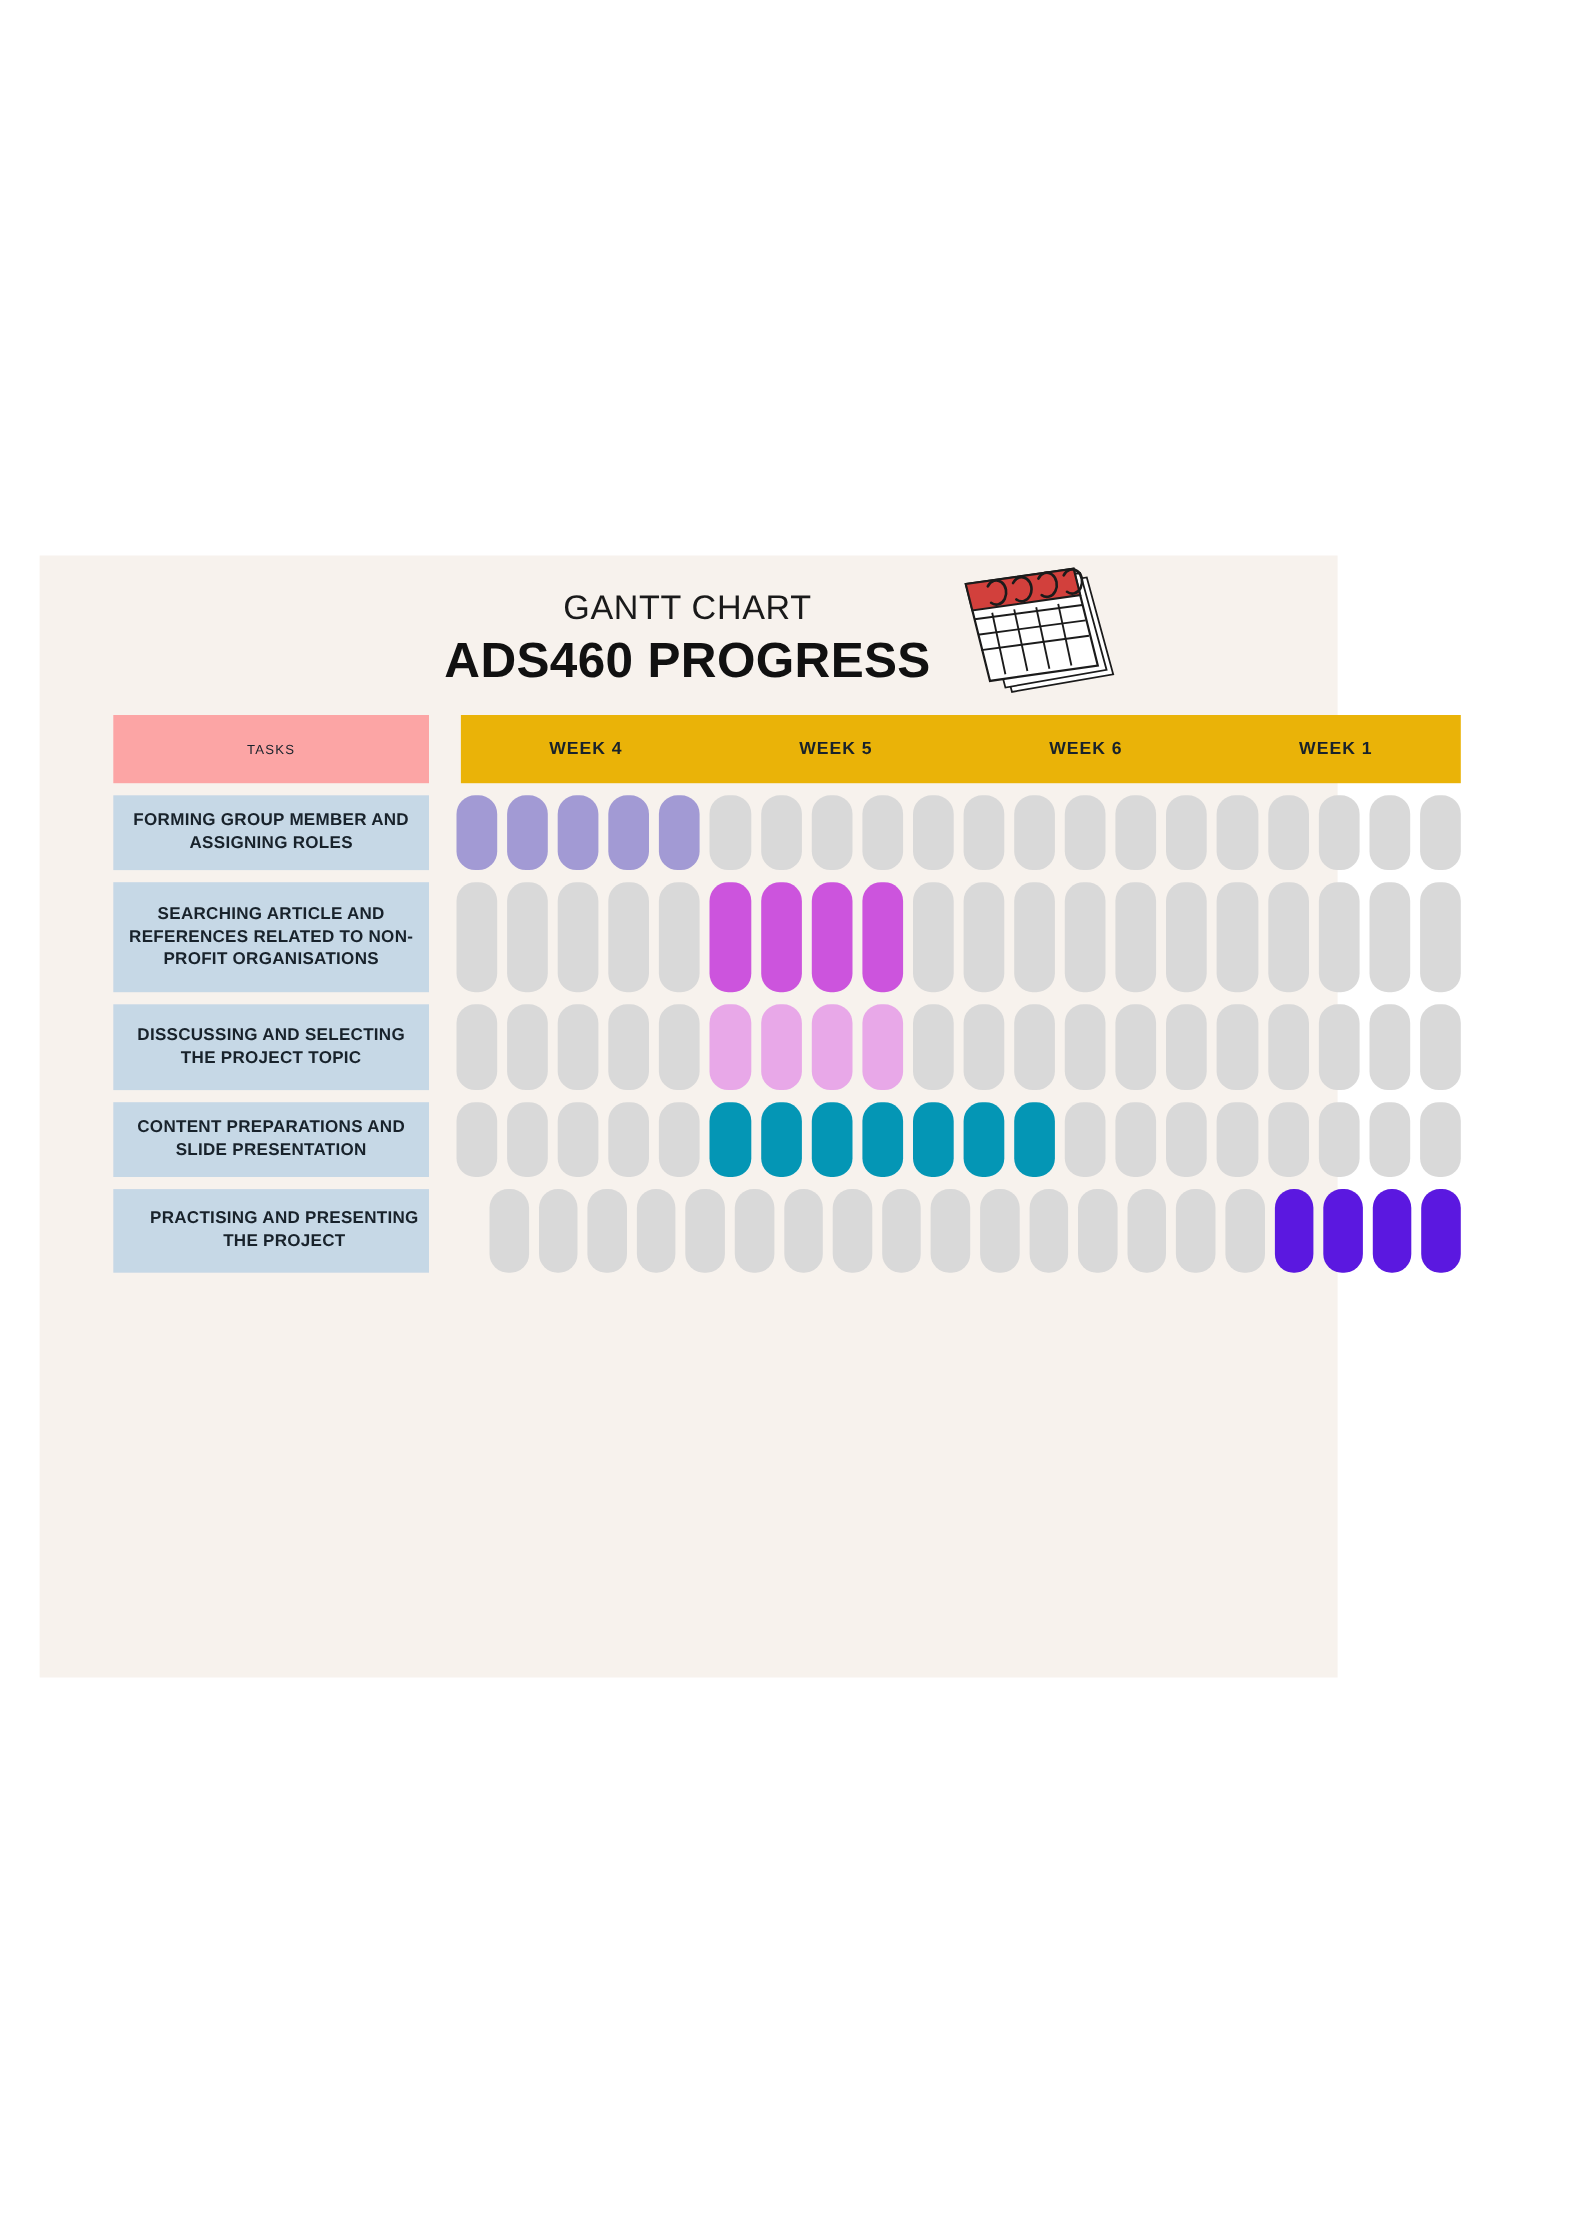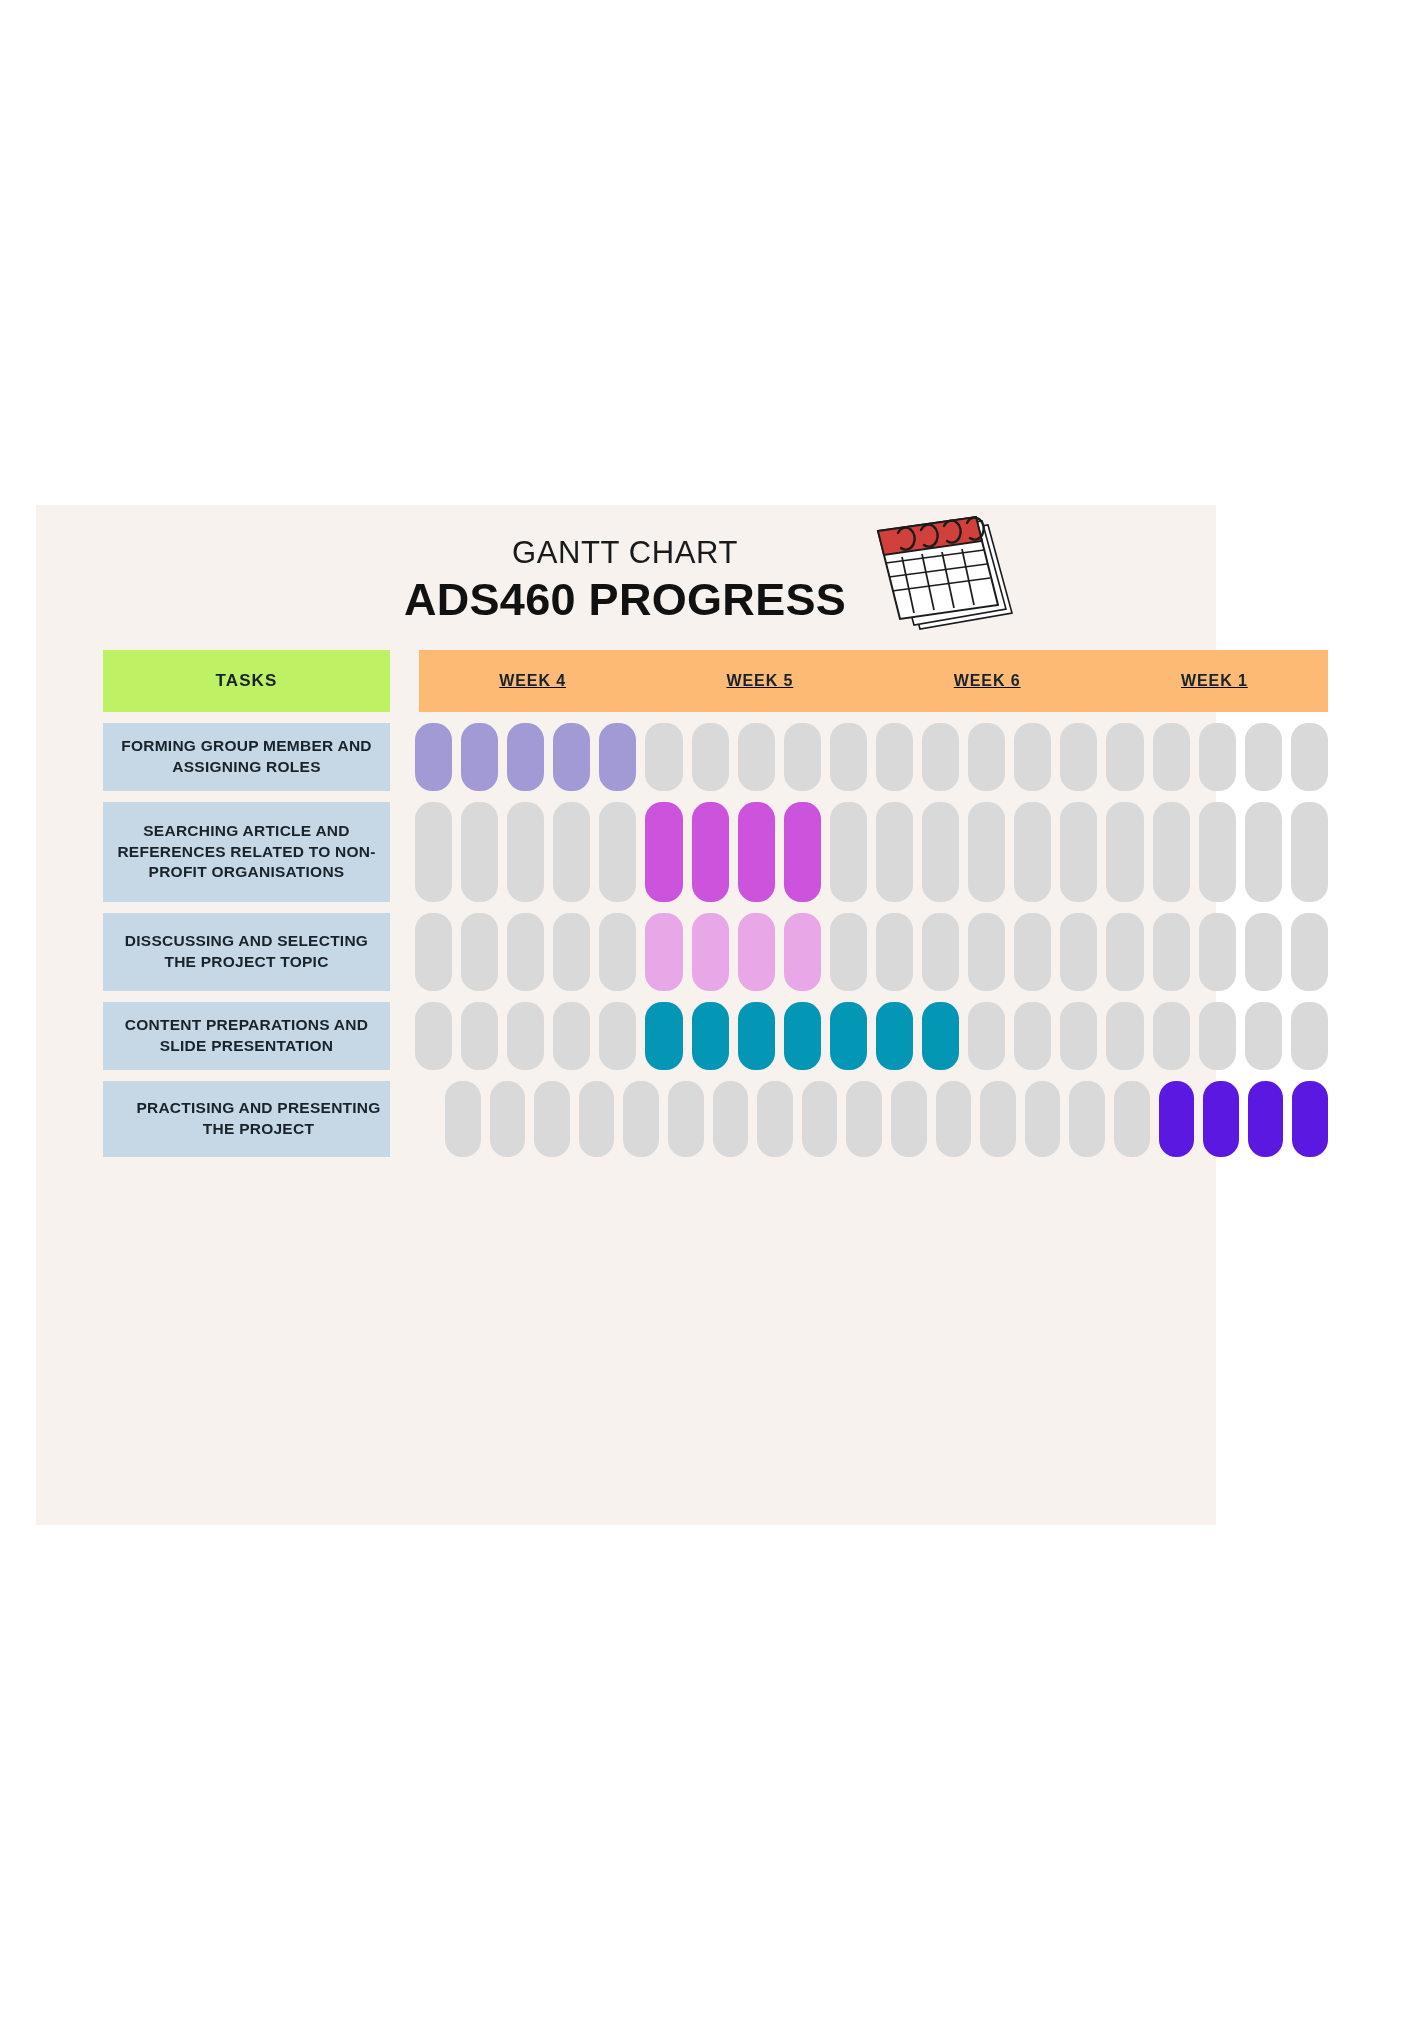--- a/index.html
+++ b/index.html
@@ -77,35 +77,34 @@
   }
 
   .header-row {
     display: flex;
     height: 62px;
     margin-bottom: 11px;
   }
   .tasks-header {
     width: 287px;
     flex: 0 0 287px;
-    background: #bef264;
+    background: #fca5a5;
     display: flex;
     align-items: center;
     justify-content: center;
-    font-size: 17px;
-    font-weight: 700;
+    font-size: 12px;
+    font-weight: 400;
     letter-spacing: 1.1px;
     color: #18222b;
   }
   .weeks-header {
     flex: 1 1 auto;
     margin-left: 29px;
     display: flex;
-    background: #fdba74;
-    text-decoration: underline;
+    background: #eab308;
   }
   .week-cell {
     flex: 1 1 0;
     display: flex;
     align-items: center;
     justify-content: center;
     font-size: 16px;
     font-weight: 700;
     letter-spacing: 0.9px;
     color: #18222b;

